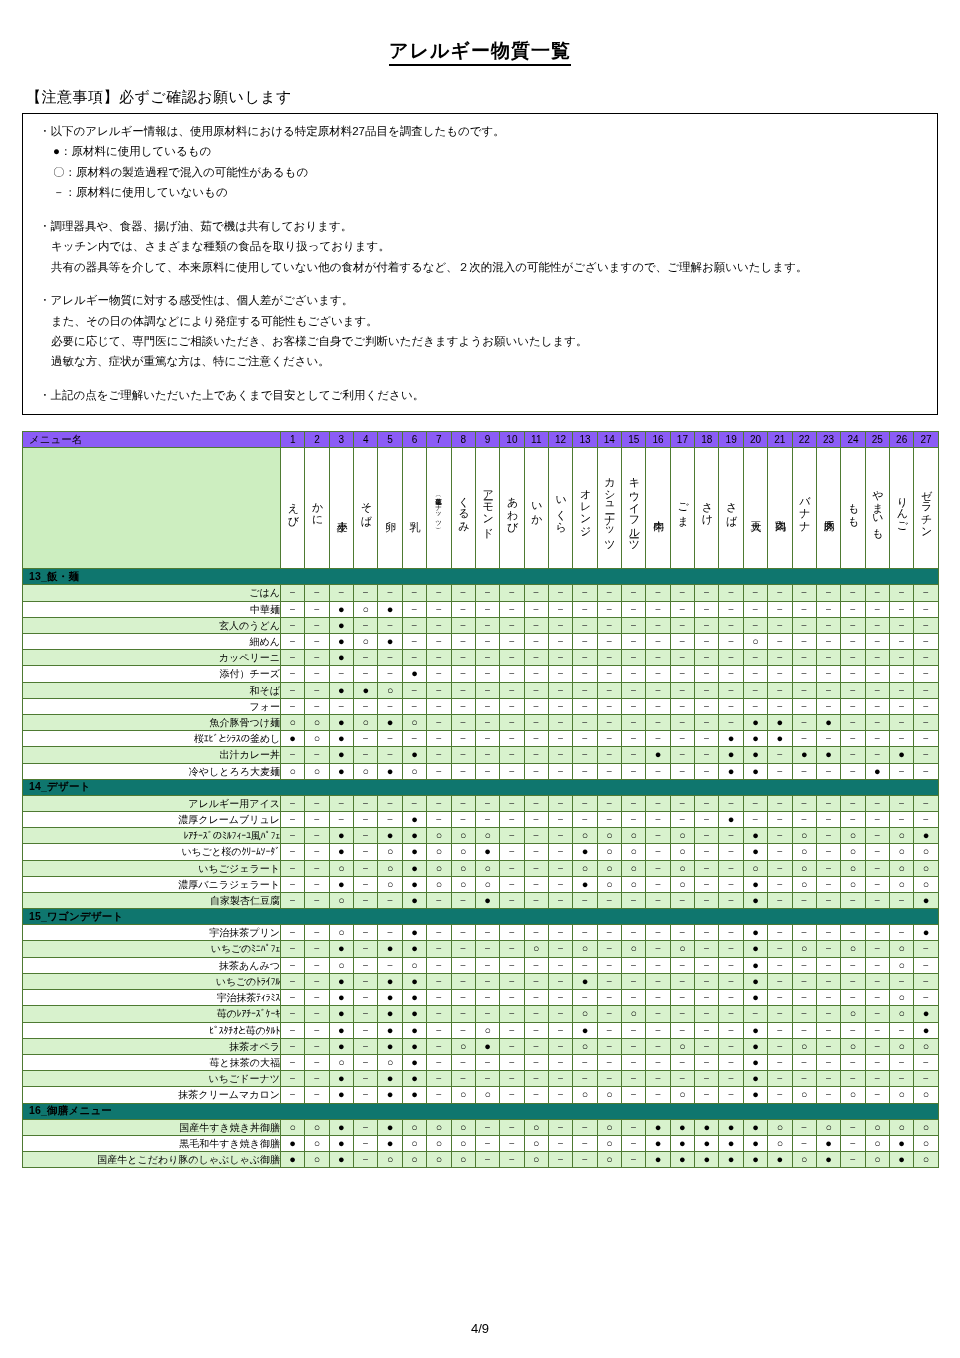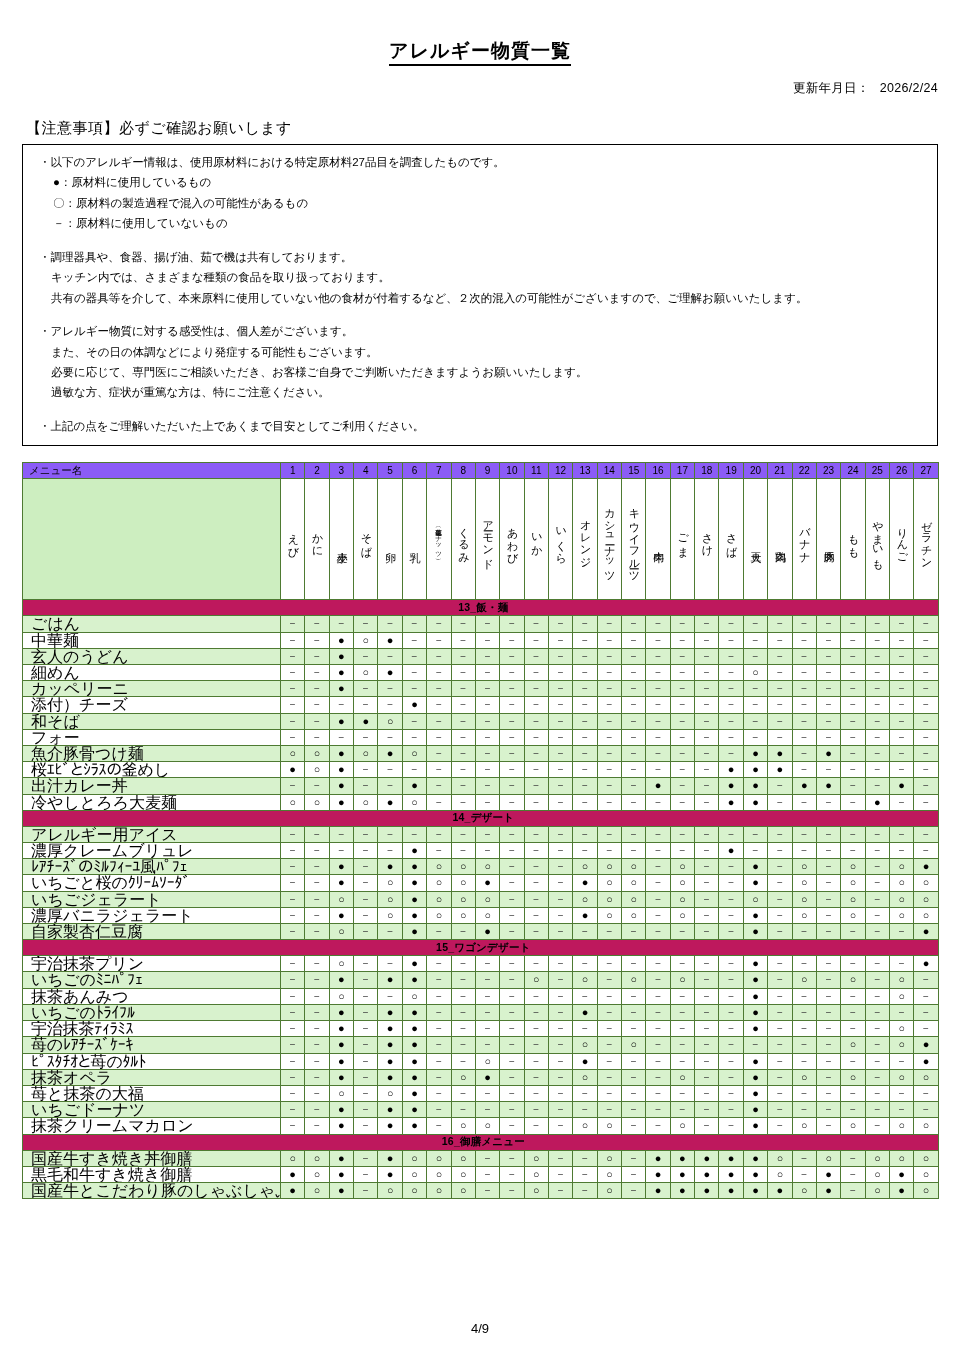--- a/index.html
+++ b/index.html
@@ -114,38 +114,38 @@
     line-height: 1.02;
     letter-spacing: 0px;
     font-size: 11px;
     margin: 0 auto;
     white-space: nowrap;
   }
   .vert.small { font-size: 6.5px; letter-spacing: 0px; line-height: 1.15; }
 
   
   tr.section td {
-    background: #be185d;
+    background: #0f766e;
     height: 15px;
-    text-align: center;
+    text-align: left;
     padding-left: 6px;
     font-size: 10.5px;
     font-weight: bold;
     letter-spacing: 0.2px;
   }
   
   tr.data td {
     height: 15.2px;
     line-height: 15.2px;
     font-size: 10px;
   }
   tr.data td.name {
-    text-align: left;
+    text-align: right;
     padding-left: 8px;
-    font-size: 16px;
+    font-size: 10px;
     white-space: nowrap;
     overflow: hidden;
   }
   tr.data.alt td { background: #d8f2cd; }
   tr.data td { background: #ffffff; }
   tr.data.alt td.name { background: #d8f2cd; }
 
   .mk { font-size: 10px; display: inline-block; }
   .mk-full { font-size: 11px; }
   .mk-open { font-size: 10.5px; }
@@ -165,23 +165,20 @@
 </style>
 </head>
 <body>
 
 <div class="page">
 
   <div class="title-wrap">
     <div class="doc-title">アレルギー物質一覧</div>
   </div>
 
-  <div class="update-line">
-    <span class="update-label">更新年月日：</span><span>2026/2/24</span>
-  </div>
 
   <div class="notice-head">【注意事項】必ずご確認お願いします</div>
 
   <div class="notice-box">
     <p>・以下のアレルギー情報は、使用原材料における特定原材料27品目を調査したものです。</p>
     <p class="nb-indent1">●：原材料に使用しているもの</p>
     <p class="nb-indent1">〇：原材料の製造過程で混入の可能性があるもの</p>
     <p class="nb-indent1">－：原材料に使用していないもの</p>
     <div class="nb-gap"></div>
     <p>・調理器具や、食器、揚げ油、茹で機は共有しております。</p>

